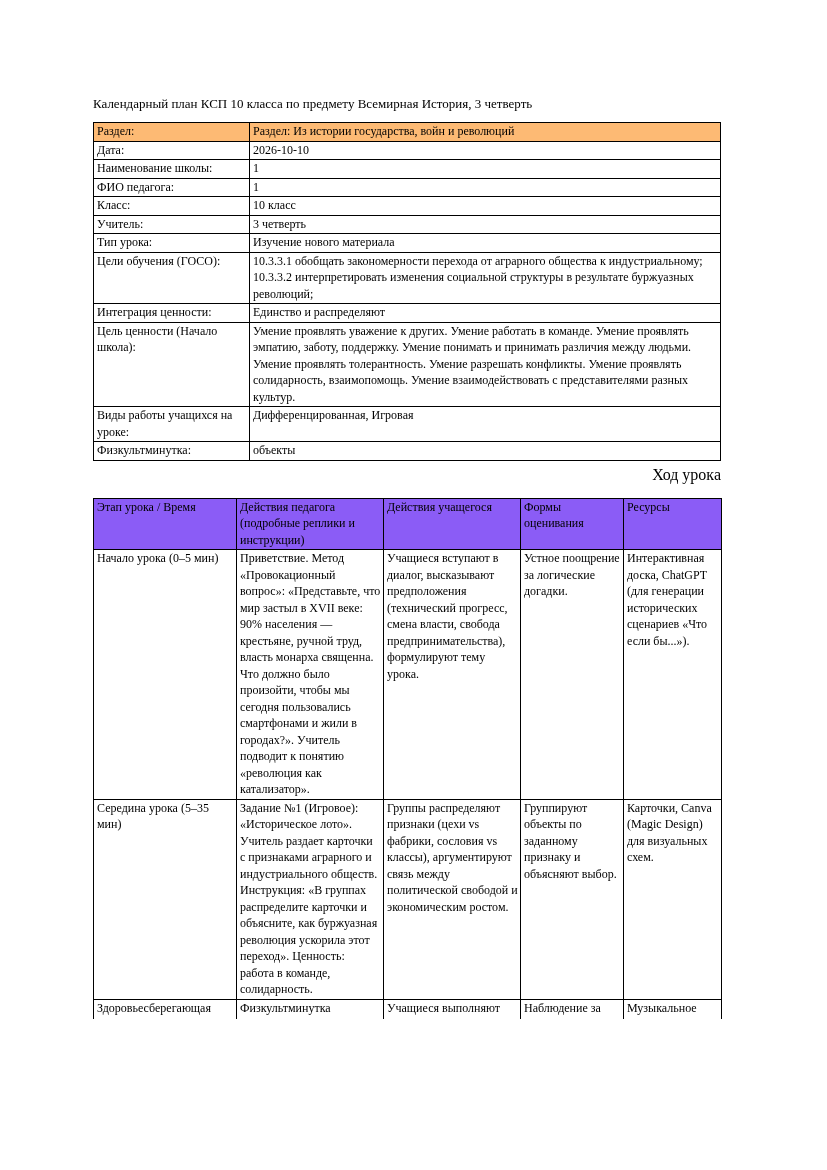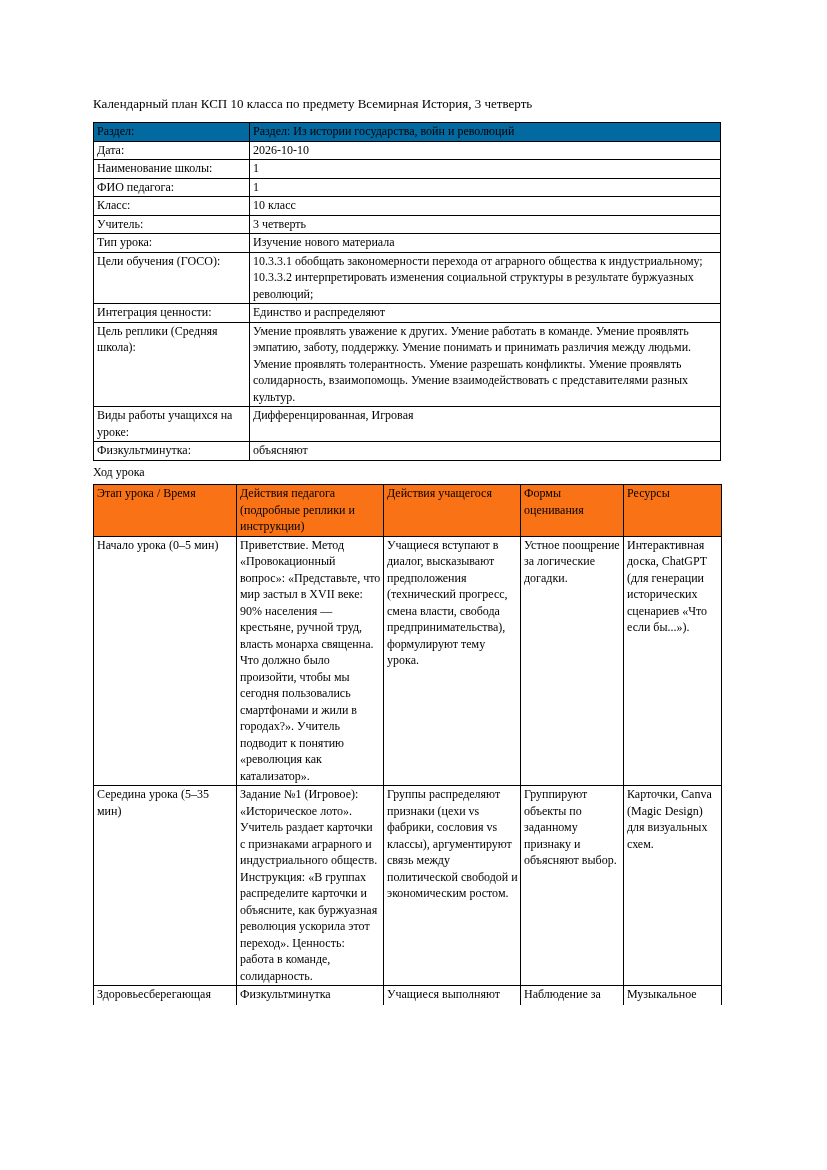--- a/index.html
+++ b/index.html
@@ -12,23 +12,23 @@
   table {
     border-collapse:collapse; table-layout:fixed; width:628px;
     font-size:12px; line-height:1.375;
   }
   td, th {
     border:1px solid #000000; padding:0 2px 1px 3px;
     vertical-align:top; text-align:left; font-weight:normal;
     word-wrap:break-word; overflow:hidden;
   }
   .info-table td.label { width:150px; }
-  .info-table tr:first-child td { background:#0369a1;margin-left:20px; }
-  .section-heading { font-size:12px; line-height:1.375; margin:3px 0 4px 0; }
-  .lesson-table thead th { background:#f97316; }
+  .info-table tr:first-child td { background:#fdba74;margin-left:20px; }
+  .section-heading { font-size:16px; line-height:1.375; margin:3px 0 12px 0;text-align:right; }
+  .lesson-table thead th { background:#8b5cf6; }
   .lesson-table tr.clipped td { border-bottom:none; height:18px;margin-top:18px; }
 </style>
 </head>
 <body>
 
 <div class="page">
 
   <div class="doc-title">Календарный план КСП 10 класса по предмету Всемирная История, 3 четверть</div>
 
   <table class="info-table">
@@ -63,30 +63,30 @@
         </tr>
         <tr>
           <td class="label">Цели обучения (ГОСО):</td>
           <td>10.3.3.1 обобщать закономерности перехода от аграрного общества к индустриальному; 10.3.3.2 интерпретировать изменения социальной структуры в результате буржуазных революций;</td>
         </tr>
         <tr>
           <td class="label">Интеграция ценности:</td>
           <td>Единство и распределяют</td>
         </tr>
         <tr>
-          <td class="label">Цель реплики (Средняя школа):</td>
+          <td class="label">Цель ценности (Начало школа):</td>
           <td>Умение проявлять уважение к других. Умение работать в команде. Умение проявлять эмпатию, заботу, поддержку. Умение понимать и принимать различия между людьми. Умение проявлять толерантность. Умение разрешать конфликты. Умение проявлять солидарность, взаимопомощь. Умение взаимодействовать с представителями разных культур.</td>
         </tr>
         <tr>
           <td class="label">Виды работы учащихся на уроке:</td>
           <td>Дифференцированная, Игровая</td>
         </tr>
         <tr>
           <td class="label">Физкультминутка:</td>
-          <td>объясняют</td>
+          <td>объекты</td>
         </tr>
       </tbody>
   </table>
 
   <div class="section-heading">Ход урока</div>
 
   <table class="lesson-table">
     <colgroup>
       <col style="width:143px">
       <col style="width:147px">

